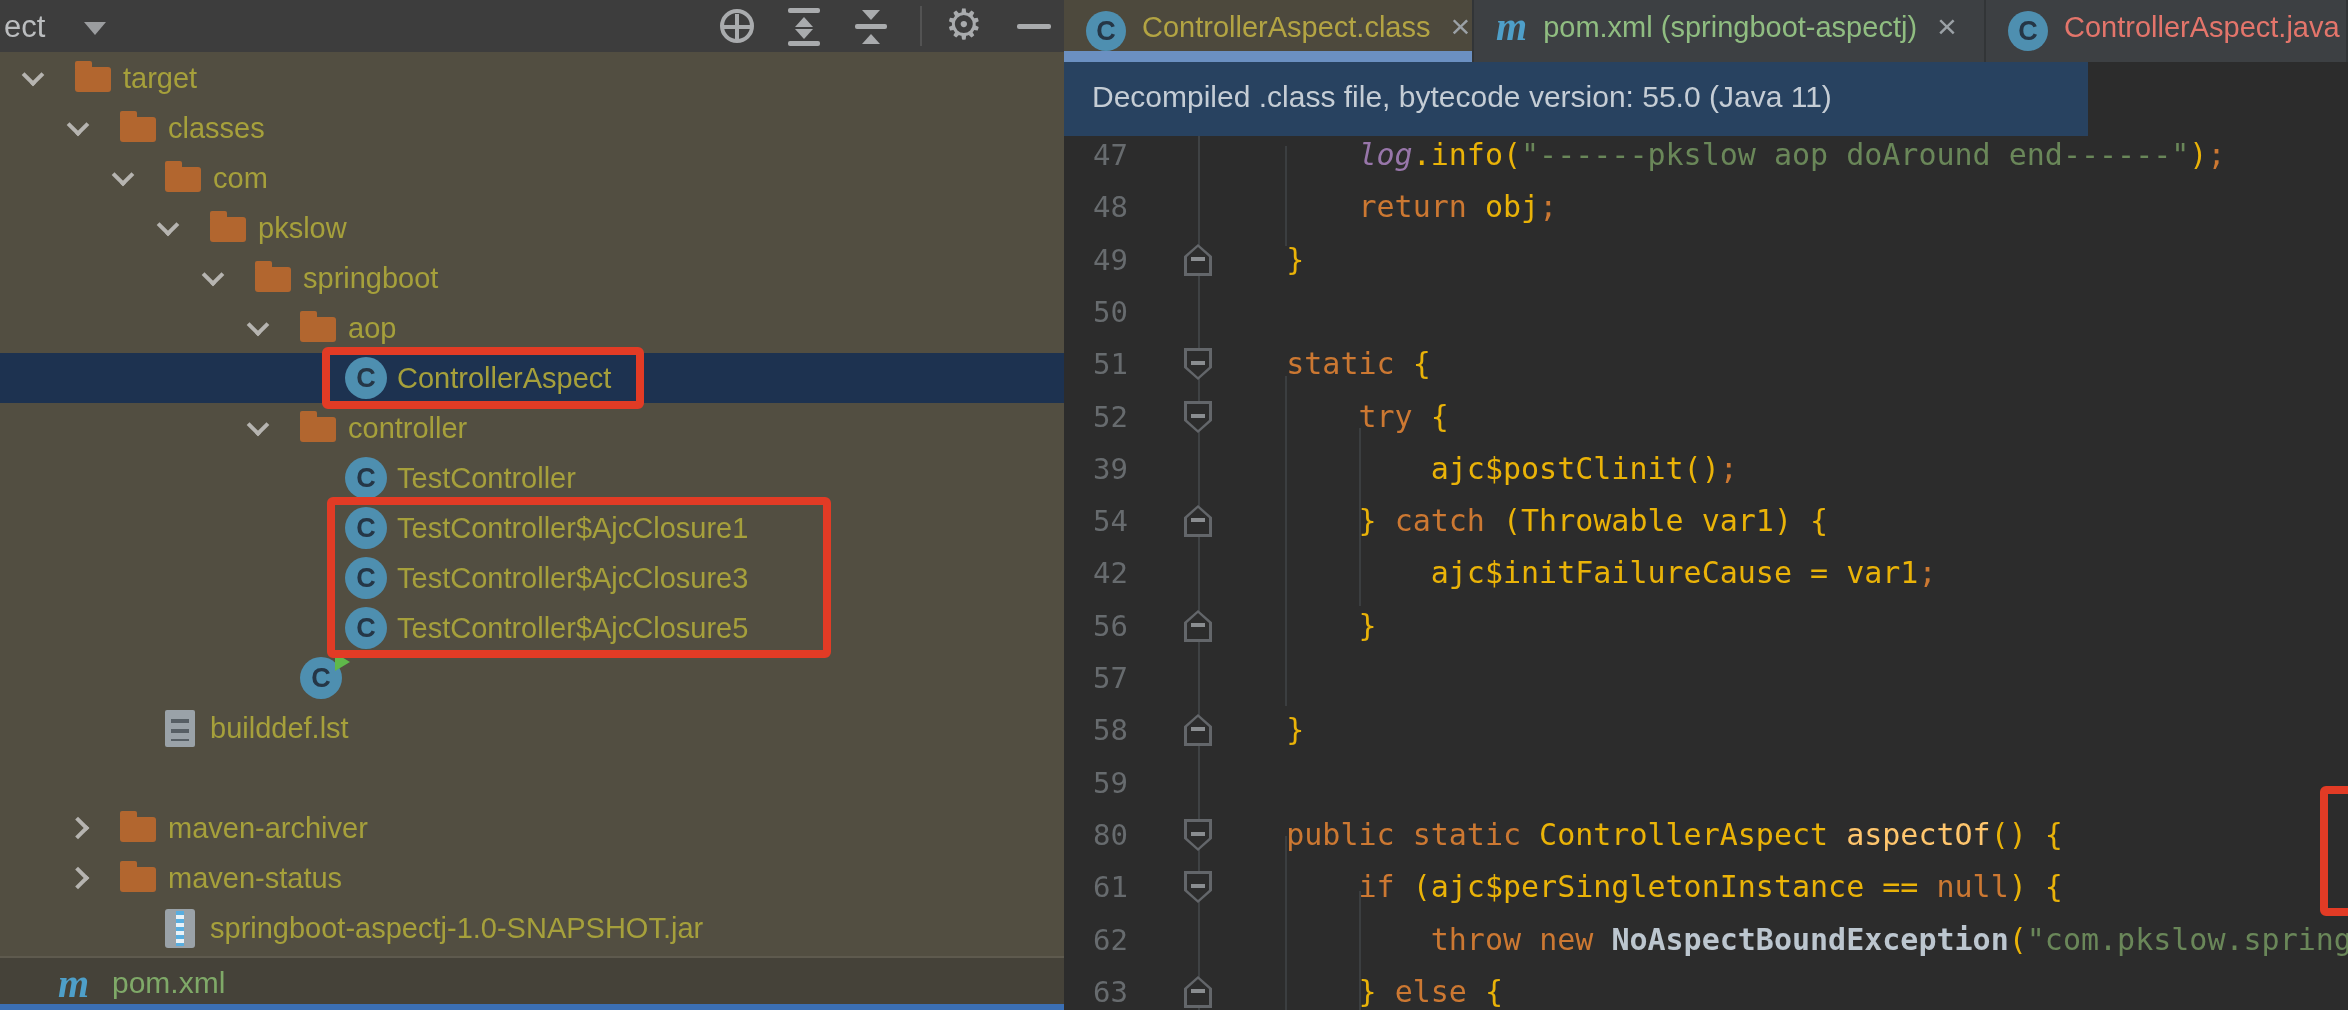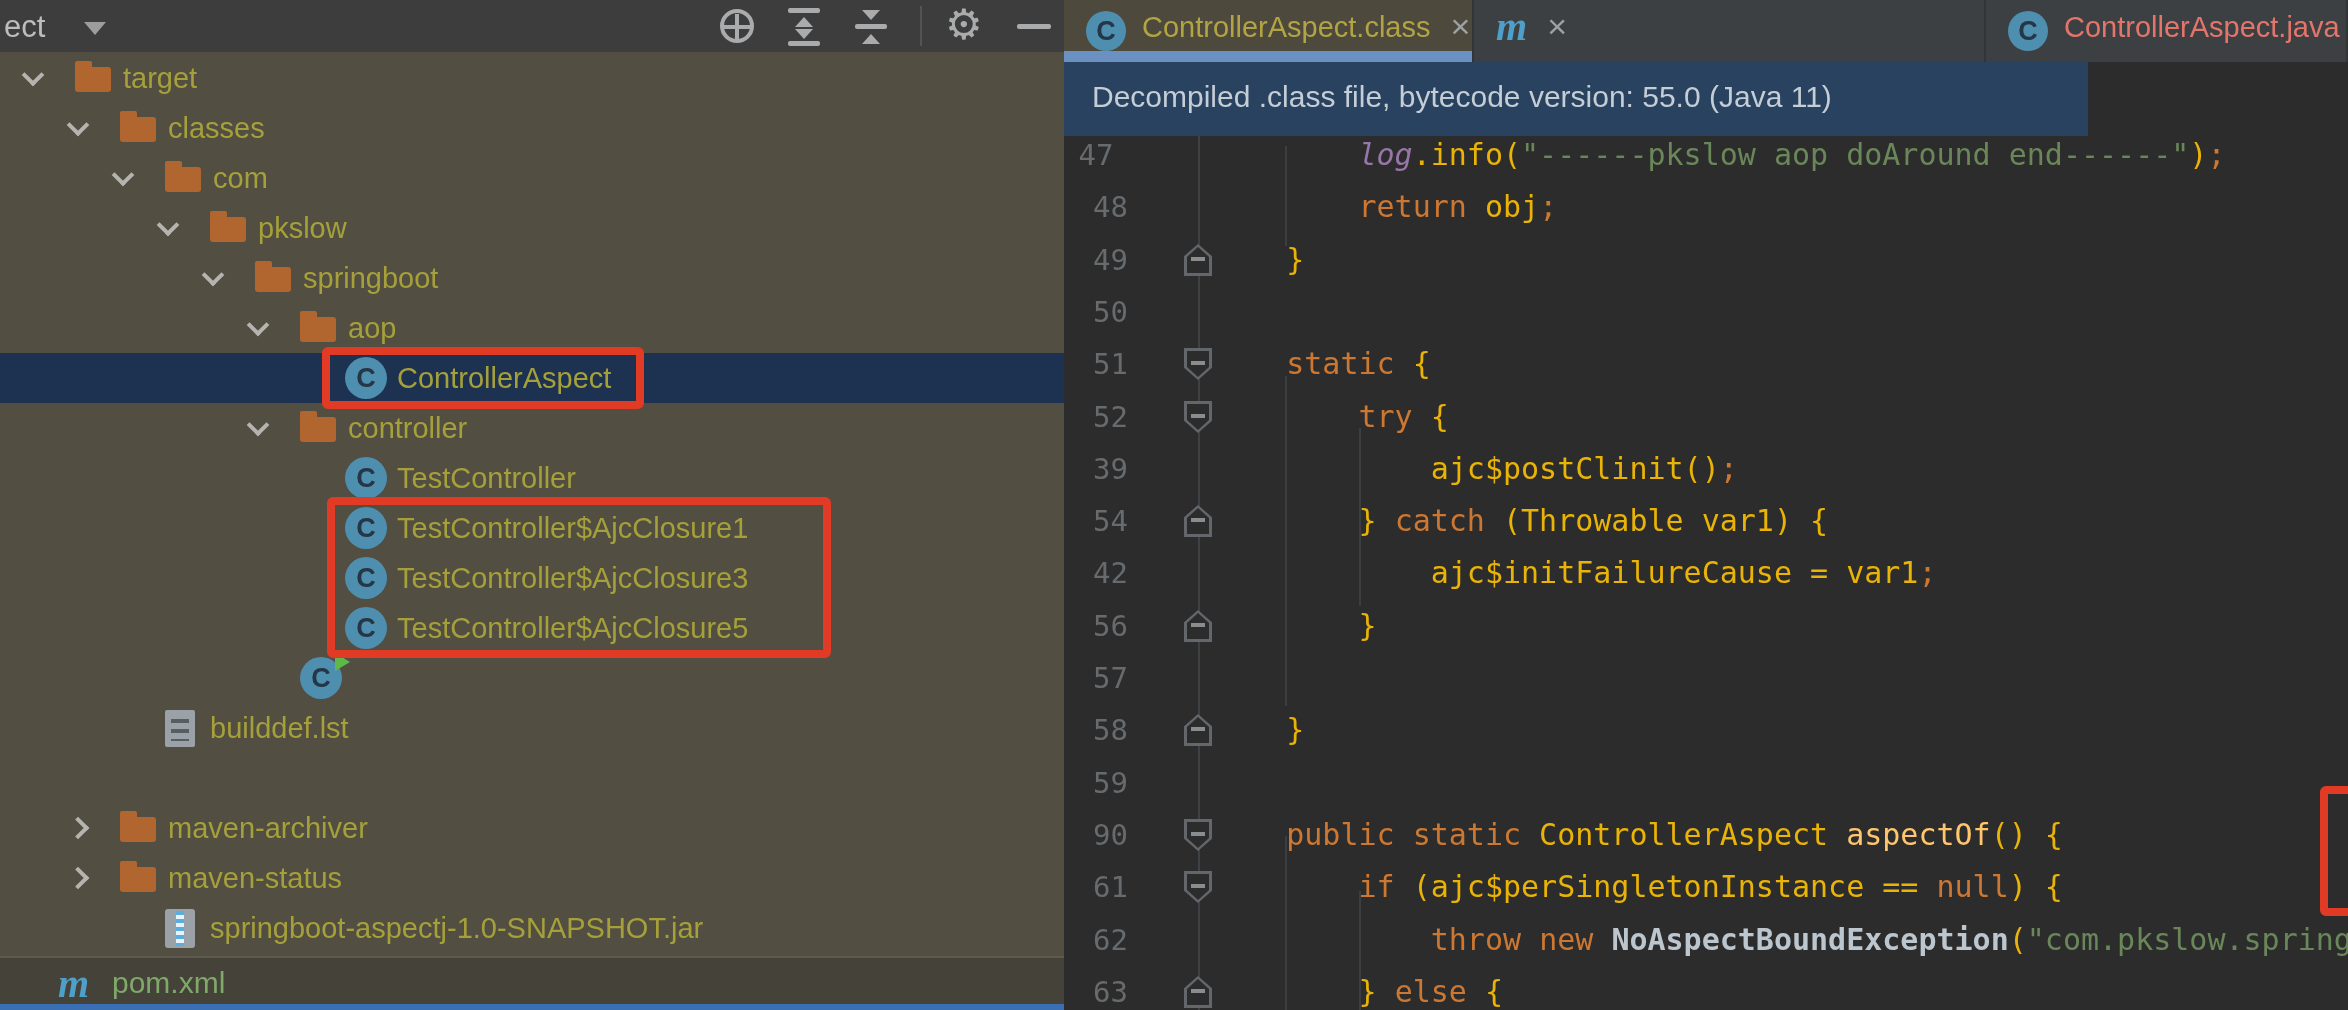--- a/index.html
+++ b/index.html
@@ -236,39 +236,40 @@
   <div id="right-panel">
     <div id="tab-bar">
         <div class="tab t-decompiled active" style="width: 410px;">
           <span class="ic-class">C</span>
           <span class="tab-label">ControllerAspect.class</span>
           <span class="tab-close">×</span>
           <div class="underline"></div>
         </div>
         <div class="tab t-added" style="width: 512px;">
           <span class="mvn">m</span>
+          <span class="tab-label">pom.xml (springboot-aspectj)</span>
           <span class="tab-close">×</span>
         </div>
         <div class="tab t-modified" style="width: 362px;">
           <span class="ic-class">C</span>
           <span class="tab-label">ControllerAspect.java</span>
         </div>
       </div>
     <div id="notification-bar">
       <span id="notification-text">Decompiled .class file, bytecode version: 55.0 (Java 11)</span>
     </div>
     <div id="editor">
       <div id="gutter-line"></div>
       <div class="iguide" style="left:221px; top:10px;  height:100px;"></div>
       <div class="iguide" style="left:221px; top:240px; height:330px;"></div>
       <div class="iguide" style="left:295px; top:292px; height:178px;"></div>
       <div class="iguide" style="left:221px; top:700px; height:174px;"></div>
       <div class="iguide" style="left:295px; top:755px; height:119px;"></div>
       <div id="code-lines">
-          <div class="lnum" style="top: -7px; text-align: center;">47</div>
+          <div class="lnum" style="top: -7px;">47</div>
           <div class="code-line" style="top: -7px;"><span>        </span><span class="c-field">log</span><span class="c-pl">.info(</span><span class="c-str">"------pkslow aop doAround end------"</span><span class="c-pl">)</span><span class="c-semi">;</span></div>
           <div class="lnum" style="top: 45px;">48</div>
           <div class="code-line" style="top: 45px;"><span>        </span><span class="c-kw">return</span><span class="c-pl"> obj</span><span class="c-semi">;</span></div>
           <div class="lnum" style="top: 98px;">49</div>
           <div class="fold end" style="top: 108px;">
             <span class="sh"></span>
             <span class="in"></span>
             <span class="dash"></span>
           </div>
           <div class="code-line" style="top: 98px;"><span>    </span><span class="c-pl">}</span></div>
@@ -310,21 +311,21 @@
           <div class="code-line" style="top: 516px;"><span></span></div>
           <div class="lnum" style="top: 568px;">58</div>
           <div class="fold end" style="top: 578px;">
             <span class="sh"></span>
             <span class="in"></span>
             <span class="dash"></span>
           </div>
           <div class="code-line" style="top: 568px;"><span>    </span><span class="c-pl">}</span></div>
           <div class="lnum" style="top: 621px;">59</div>
           <div class="code-line" style="top: 621px;"><span></span></div>
-          <div class="lnum" style="top: 673px;">90</div>
+          <div class="lnum" style="top: 673px;">80</div>
           <div class="fold start" style="top: 683px;">
             <span class="sh"></span>
             <span class="in"></span>
             <span class="dash"></span>
           </div>
           <div class="code-line" style="top: 673px;"><span>    </span><span class="c-kw">public</span><span class="c-pl"> </span><span class="c-kw">static</span><span class="c-pl"> ControllerAspect </span><span class="c-meth">aspectOf</span><span class="c-pl">() {</span></div>
           <div class="lnum" style="top: 725px;">61</div>
           <div class="fold start" style="top: 735px;">
             <span class="sh"></span>
             <span class="in"></span>

